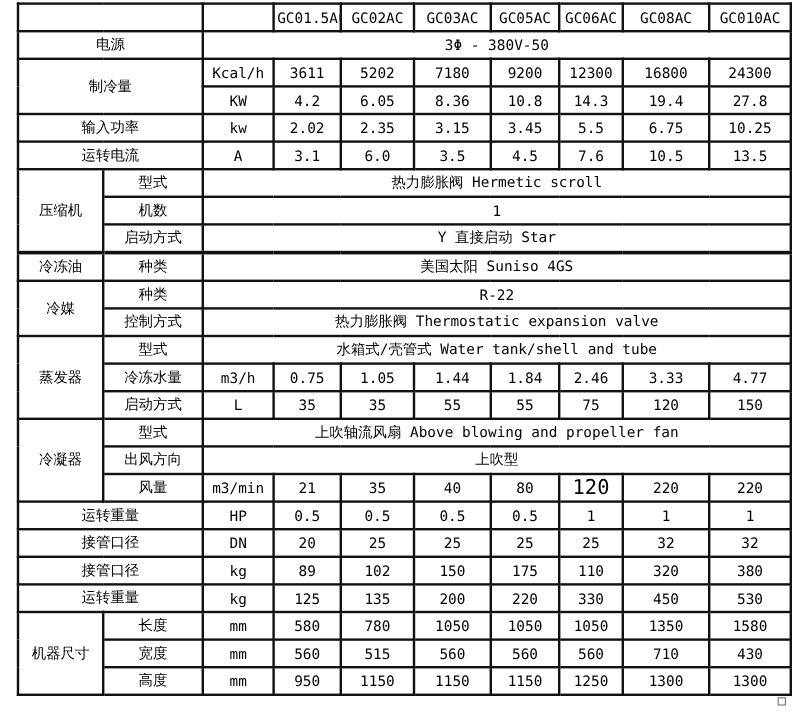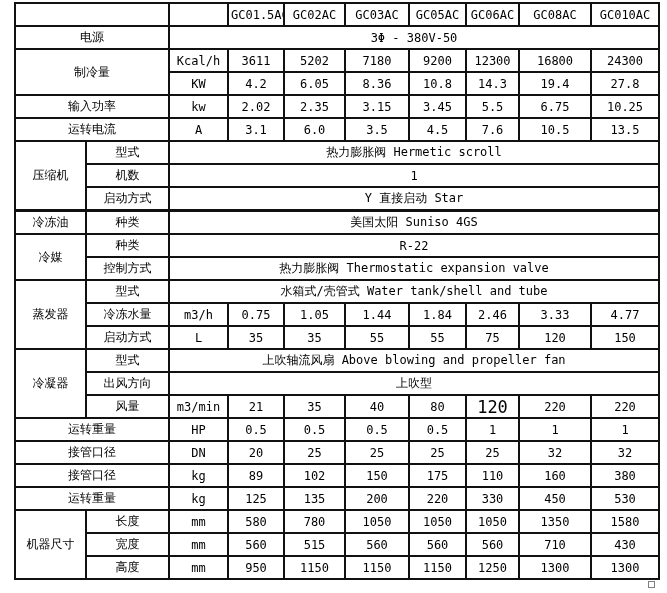--- a/index.html
+++ b/index.html
@@ -223,21 +223,21 @@
         <td>32</td>
       </tr>
       <tr>
         <td colspan="2" rowspan="1">接管口径</td>
         <td>kg</td>
         <td>89</td>
         <td>102</td>
         <td>150</td>
         <td>175</td>
         <td>110</td>
-        <td>160</td>
+        <td>320</td>
         <td>380</td>
       </tr>
       <tr>
         <td colspan="2" rowspan="1">运转重量</td>
         <td>kg</td>
         <td>125</td>
         <td>135</td>
         <td>200</td>
         <td>220</td>
         <td>330</td>

